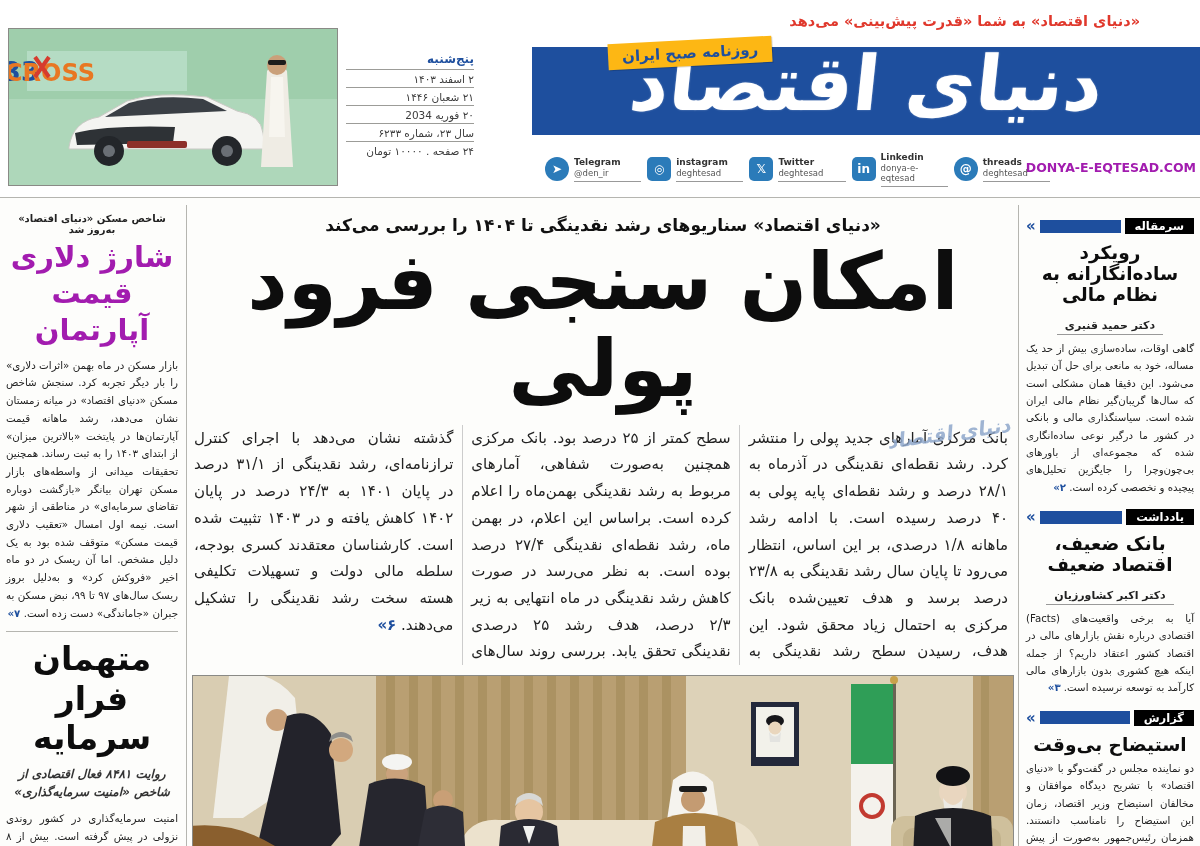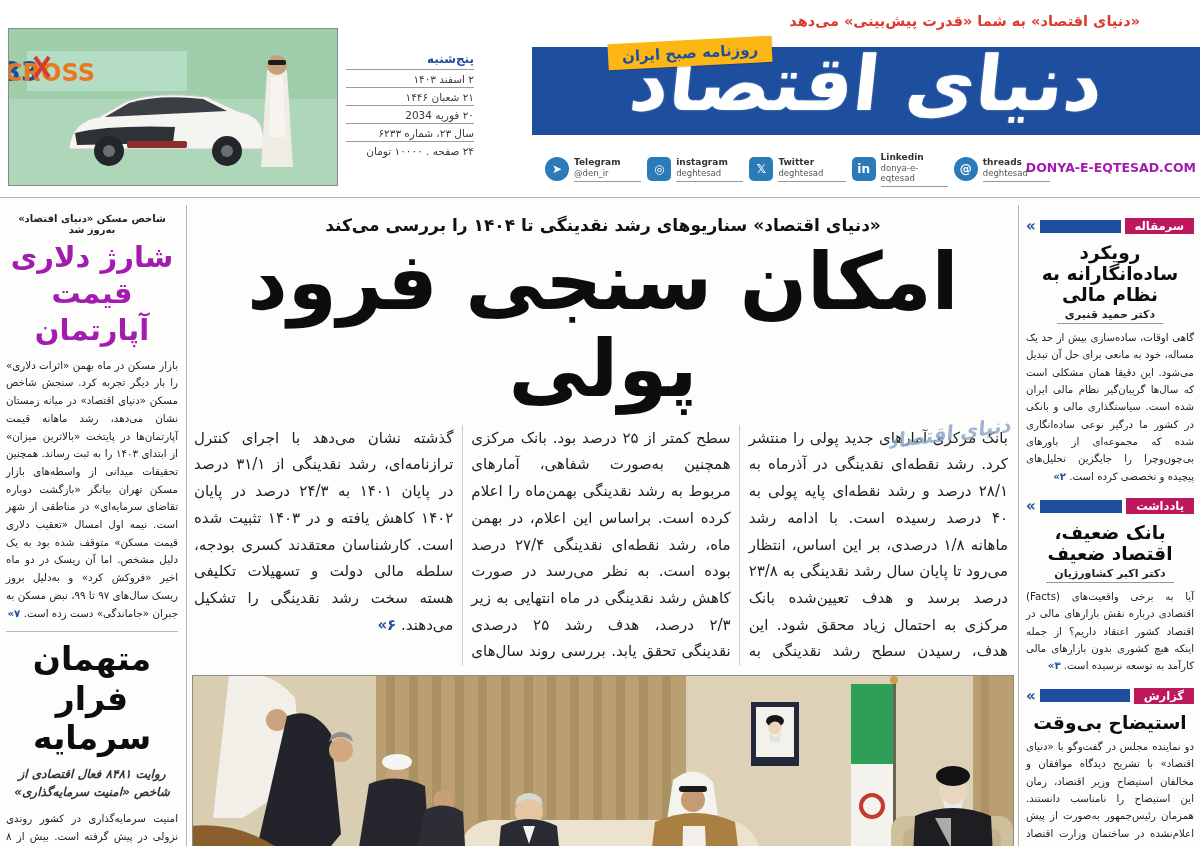--- a/index.html
+++ b/index.html
@@ -53,23 +53,23 @@
   .lc-title1 { text-align:center; font-size:29px; font-weight:900; color:#a21caf; line-height:1.25; margin-top:4px; letter-spacing:-1px; }
   .lc-body { font-size:10.3px; text-align:justify; line-height:1.72; color:#222; margin-top:9px; }
   .lc-div { border-top:1px solid #b5b5b0; margin:9px 0 7px 0; }
   .lc-title2 { text-align:center; font-size:33px; font-weight:900; color:#0d0d0d; line-height:1.2; letter-spacing:-1px; }
   .lc-sub { text-align:center; font-size:12px; font-weight:bold; color:#333; margin-top:7px; line-height:1.5;font-style:italic; }
 
   
   .sec-head { display:flex; direction:ltr; align-items:center; gap:4px; margin-top:12px; }
   .sec-chev { color:#1e4f9e; font-weight:900; font-size:15px; }
   .sec-bar { flex:1; height:13px; background:#1e4f9e; }
-  .sec-label { background:#be185d; color:#fff; font-weight:bold; font-size:11.5px; padding:1px 10px; }
+  .sec-label { background:#000000; color:#fff; font-weight:bold; font-size:11.5px; padding:1px 10px; }
   .sec-title { text-align:center; font-size:18.5px; font-weight:900; color:#0d0d0d; margin-top:7px; letter-spacing:-.5px; }
-  .sec-author { text-align:center; font-size:11px; font-weight:bold; color:#222; margin-top:3px; padding-bottom:3px; }
+  .sec-author { text-align:center; font-size:11px; font-weight:bold; color:#222; margin-top:14px; padding-bottom:3px; }
   .sec-author span { border-bottom:1px solid #999; padding:0 8px 2px 8px; }
   .sec-body { font-size:10.2px; text-align:justify; line-height:1.7; color:#222; margin-top:5px; }
 </style>
 </head>
 <body>
 
 <div class="page">
 
   <div class="header">
 

